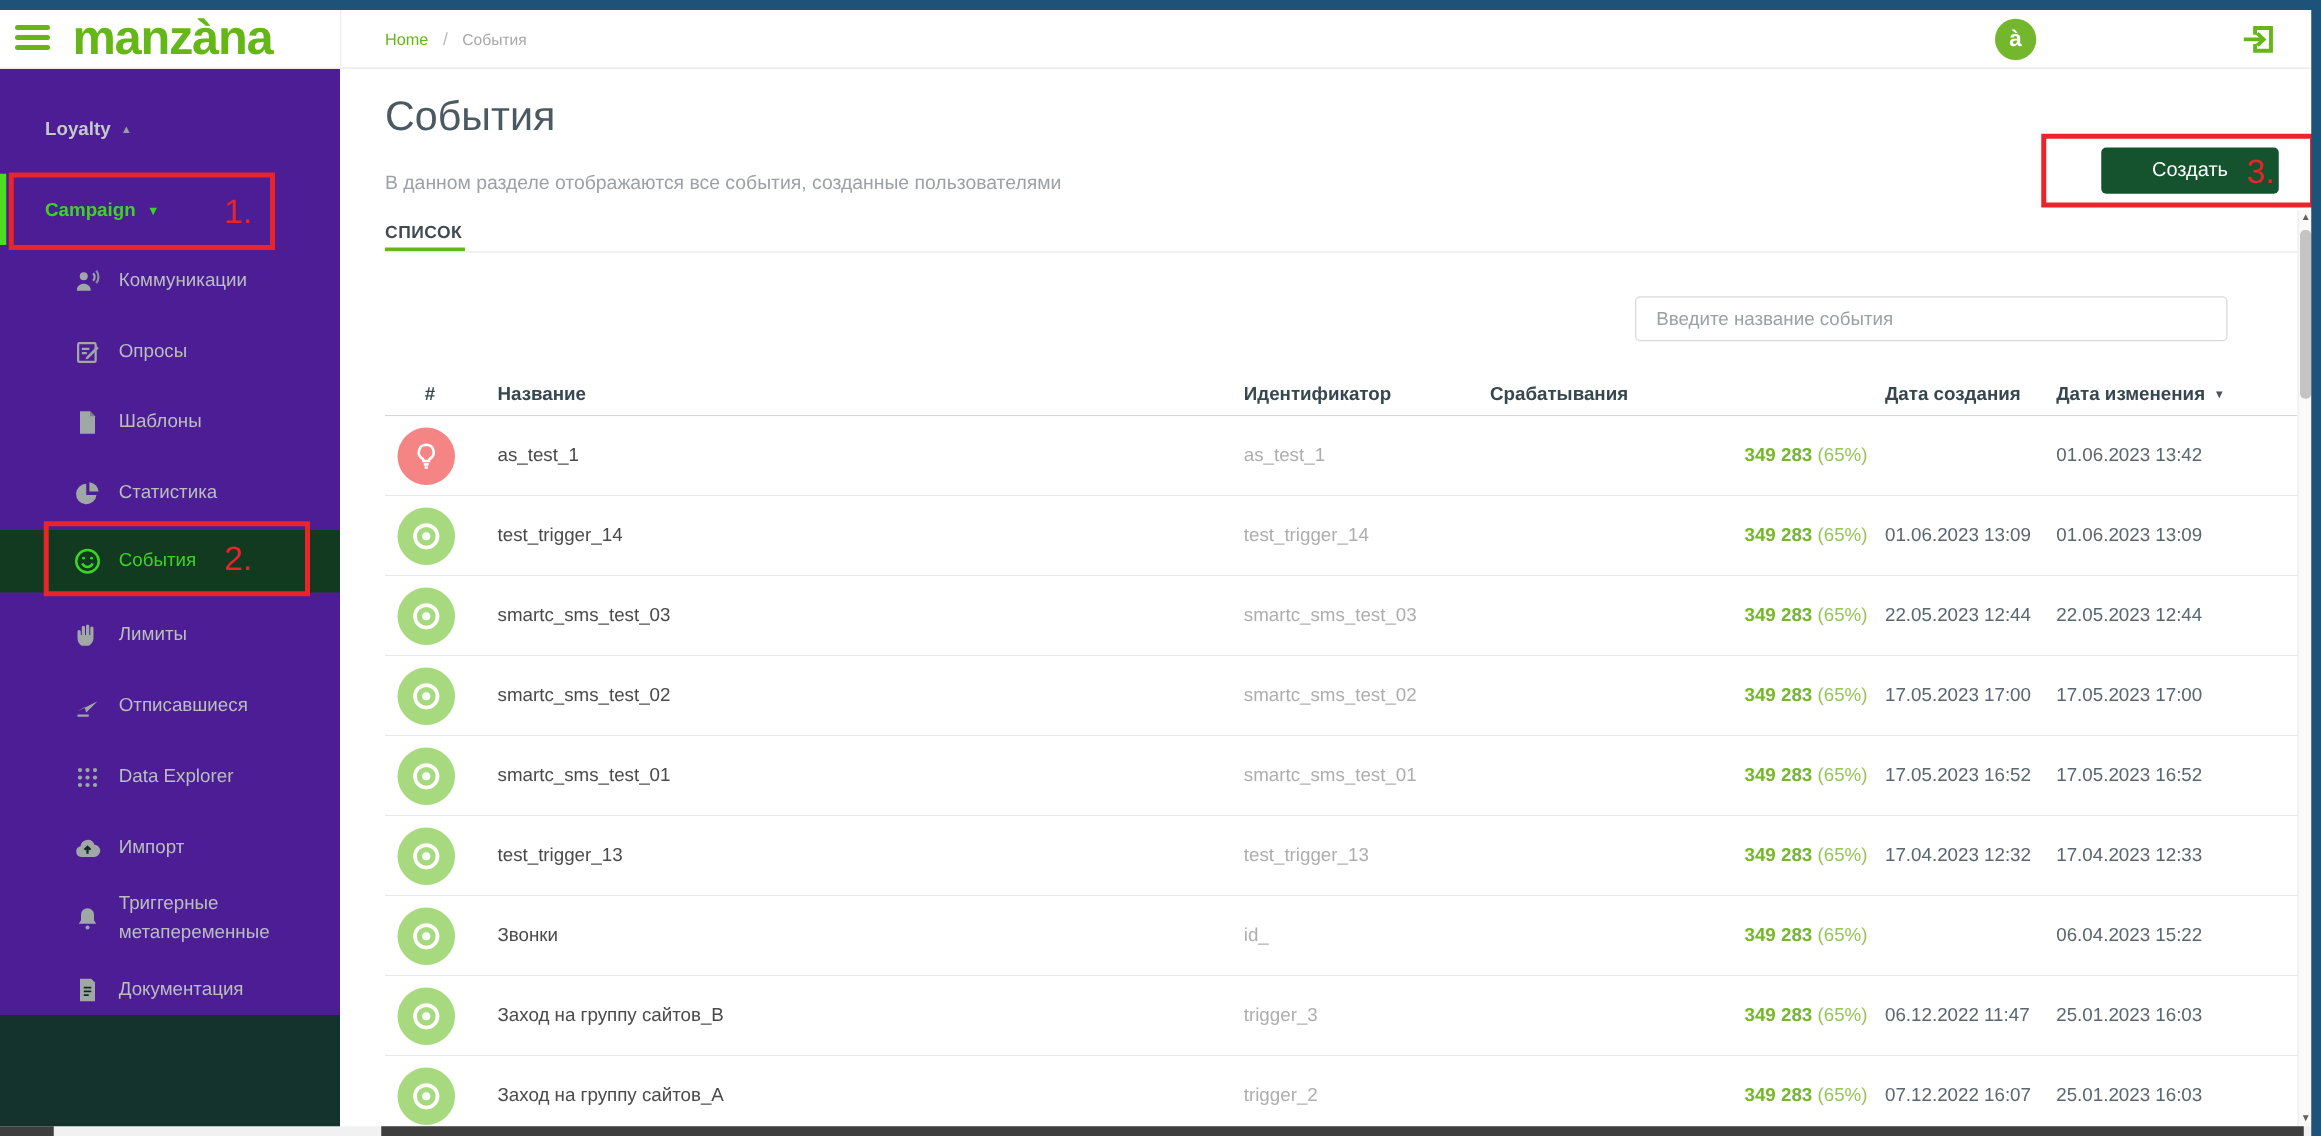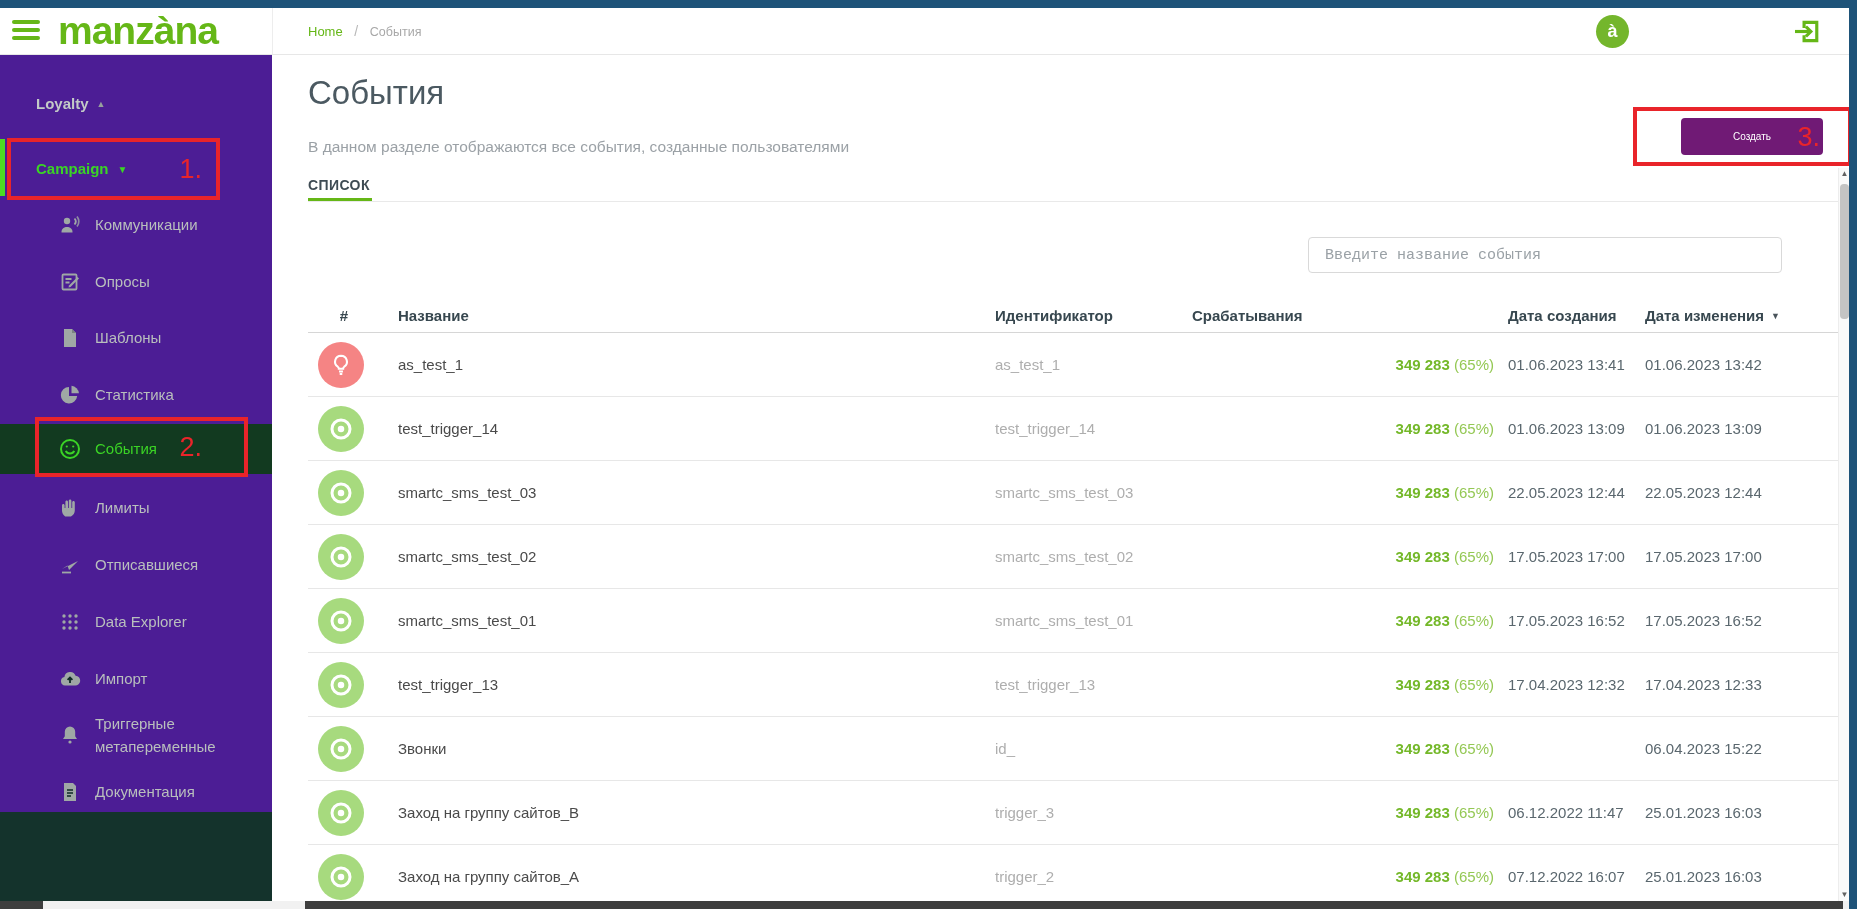--- a/index.html
+++ b/index.html
@@ -47,23 +47,23 @@
   #box3 { left:1633px; top:107px; width:219px; height:59px; }
   #box3 .ann-num { right:28px; top:11px; }
 
   
   .page-title { position:absolute; left:308px; top:74px; font-size:33px; color:#4b5961; }
   .page-subtitle { position:absolute; left:308px; top:138px; font-size:15.5px; color:#9ba1a6; }
   .tab { position:absolute; left:308px; top:177px; font-size:14px; font-weight:bold; letter-spacing:.4px; color:#3e4b53; cursor:pointer; }
   .tab-underline { position:absolute; left:308px; top:198px; width:64px; height:3px; background:#65b717; }
   .tab-rule { position:absolute; left:308px; top:201px; width:1535px; height:1px; background:#e9e9e9; }
 
-  .create-btn { position:absolute; left:1681px; top:118px; width:142px; height:37px; background:#701a75; border:none; border-radius:4px; color:#fff; font-size:10px; font-family:"Liberation Sans", sans-serif; cursor:pointer; }
-
-  .search-box { position:absolute; left:1308px; top:237px; width:474px; height:36px; border:1px solid #d9d9d9; border-radius:4px; padding:0 16px; font-size:15px; color:#555; font-family:Liberation Mono, monospace; outline:none; }
+  .create-btn { position:absolute; left:1681px; top:118px; width:142px; height:37px; background:#14532d; border:none; border-radius:4px; color:#fff; font-size:16px; font-family:"Liberation Sans", sans-serif; cursor:pointer; }
+
+  .search-box { position:absolute; left:1308px; top:237px; width:474px; height:36px; border:1px solid #d9d9d9; border-radius:4px; padding:0 16px; font-size:15px; color:#555; font-family:Liberation Sans, sans-serif; outline:none; }
   .search-box::placeholder { color:#9aa1a6; }
 
   
   .thead { position:absolute; left:308px; top:299px; width:1535px; height:33px; font-size:15px; font-weight:bold; color:#37474f; }
   .thead > div { position:absolute; top:0; line-height:33px; }
   .th-num  { left:26px;  width:20px; text-align:center; }
   .th-name { left:90px; }
   .th-id   { left:687px; }
   .th-trig { left:884px; width:256px; text-align:left; }
   .th-cre  { left:1200px; }
@@ -298,21 +298,20 @@
         <svg class="svg-bulb" width="26" height="26" viewBox="0 0 24 24" fill="none" stroke="#fff" stroke-width="1.9">
           <path d="M12 3.5a5.5 5.5 0 0 1 3 10.1c-.7.5-1 1.2-1 1.9h-4c0-.7-.3-1.4-1-1.9a5.5 5.5 0 0 1 3-10.1z"></path>
           <path d="M10.2 18h3.6M10.8 20.3h2.4"></path>
         </svg>
 
       </span>
     </div>
     <div class="c-name">as_test_1</div>
     <div class="c-id">as_test_1</div>
     <div class="c-trig"><b>349 283</b> <span>(65%)</span></div>
-    <div class="c-cre">01.06.2023 13:41</div>
     <div class="c-mod">01.06.2023 13:42</div>
   </div>
     <div class="trow">
     <div class="c-icon">
       <span class="ricon green">
 
         <svg class="svg-target" width="30" height="30" viewBox="0 0 24 24" fill="none">
           <circle cx="12" cy="12" r="7.2" stroke="#fff" stroke-width="2.4"></circle>
           <circle cx="12" cy="12" r="2.6" fill="#fff"></circle>
         </svg>

